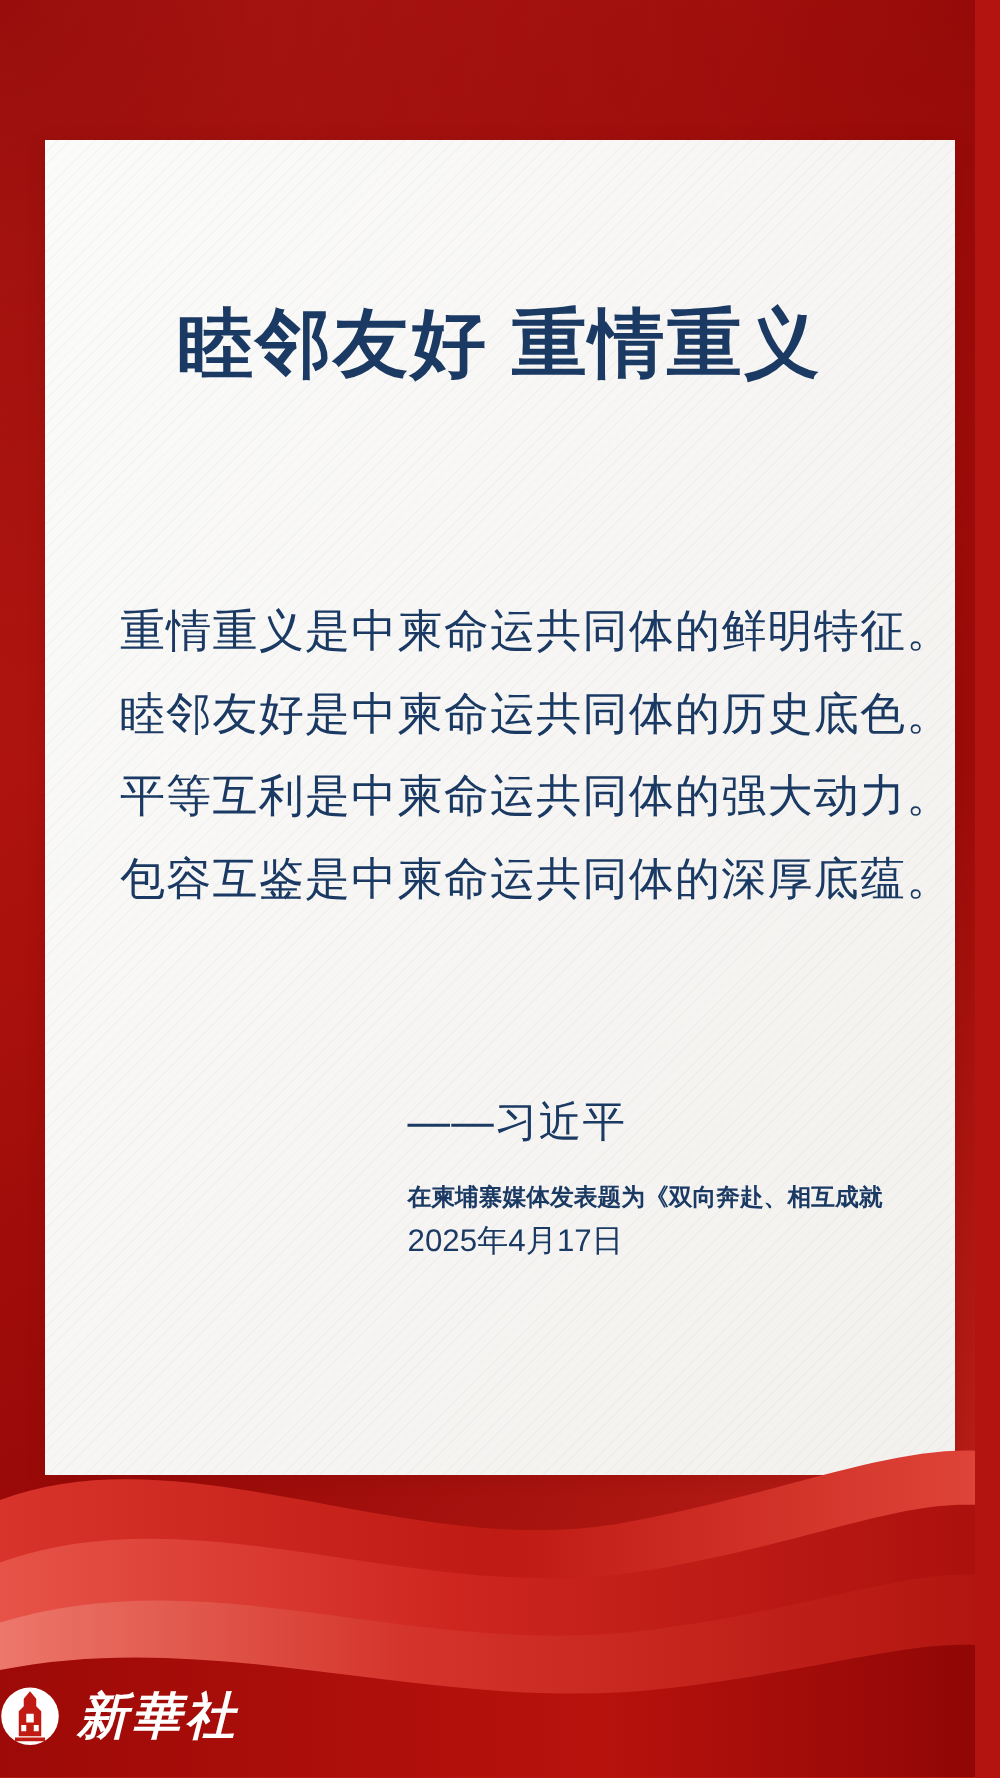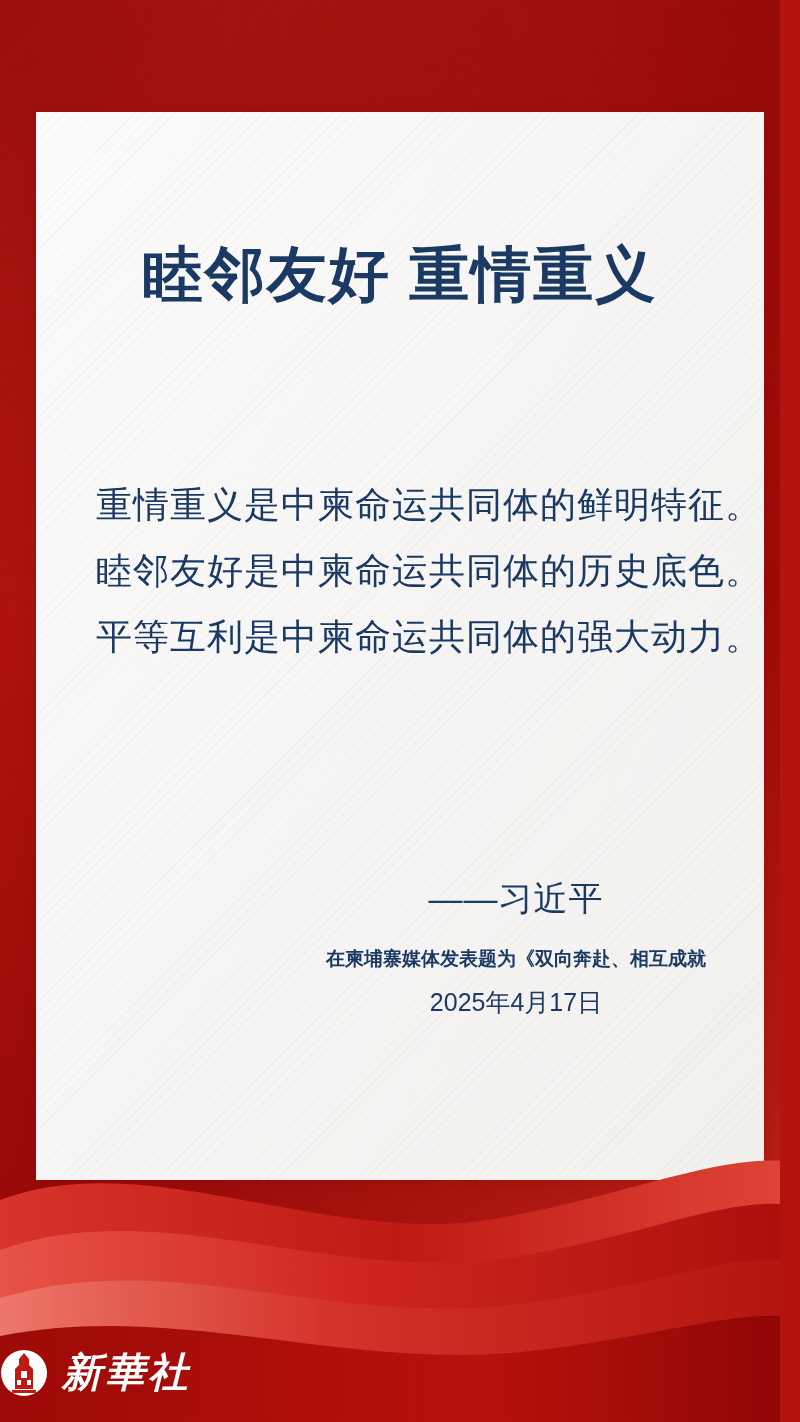--- a/index.html
+++ b/index.html
@@ -73,37 +73,37 @@
     letter-spacing: 1px;
   }
   .body-text p {
     margin: 0;
     white-space: nowrap;
   }
   .attribution {
     position: absolute;
     right: 58px;
     top: 762px;
-    text-align: center;
+    text-align: left;
     color: #1b3a63;
   }
   .attribution .author {
     font-size: 34px;
     letter-spacing: 1px;
     line-height: 48px;
   }
   .attribution .source {
     margin-top: 20px;
     font-size: 19px;
     line-height: 34px;
     color: #1b3a63;
     font-weight: bold;
   }
   .attribution .date {
-    margin-top: 10px;
+    margin-top: 0;
     font-size: 25px;
     color: #1b3a63;
   }
   
   .waves {
     position: absolute;
     left: 0;
     bottom: 0;
     width: 800px;
     height: 300px;
@@ -140,20 +140,21 @@
   <div class="card">
 
     <div class="headline">
       <span class="line1">睦邻友好 重情重义</span>
     </div>
 
     <div class="body-text">
       <p>重情重义是中柬命运共同体的鲜明特征。</p>
       <p>睦邻友好是中柬命运共同体的历史底色。</p>
       <p>平等互利是中柬命运共同体的强大动力。</p>
+      <p>包容互鉴是中柬命运共同体的深厚底蕴。</p>
     </div>
 
     <div class="attribution">
       <div class="author">——习近平</div>
       <div class="source">
         <div>在柬埔寨媒体发表题为《双向奔赴、相互成就</div>
       </div>
       <div class="date">2025年4月17日</div>
     </div>
 

